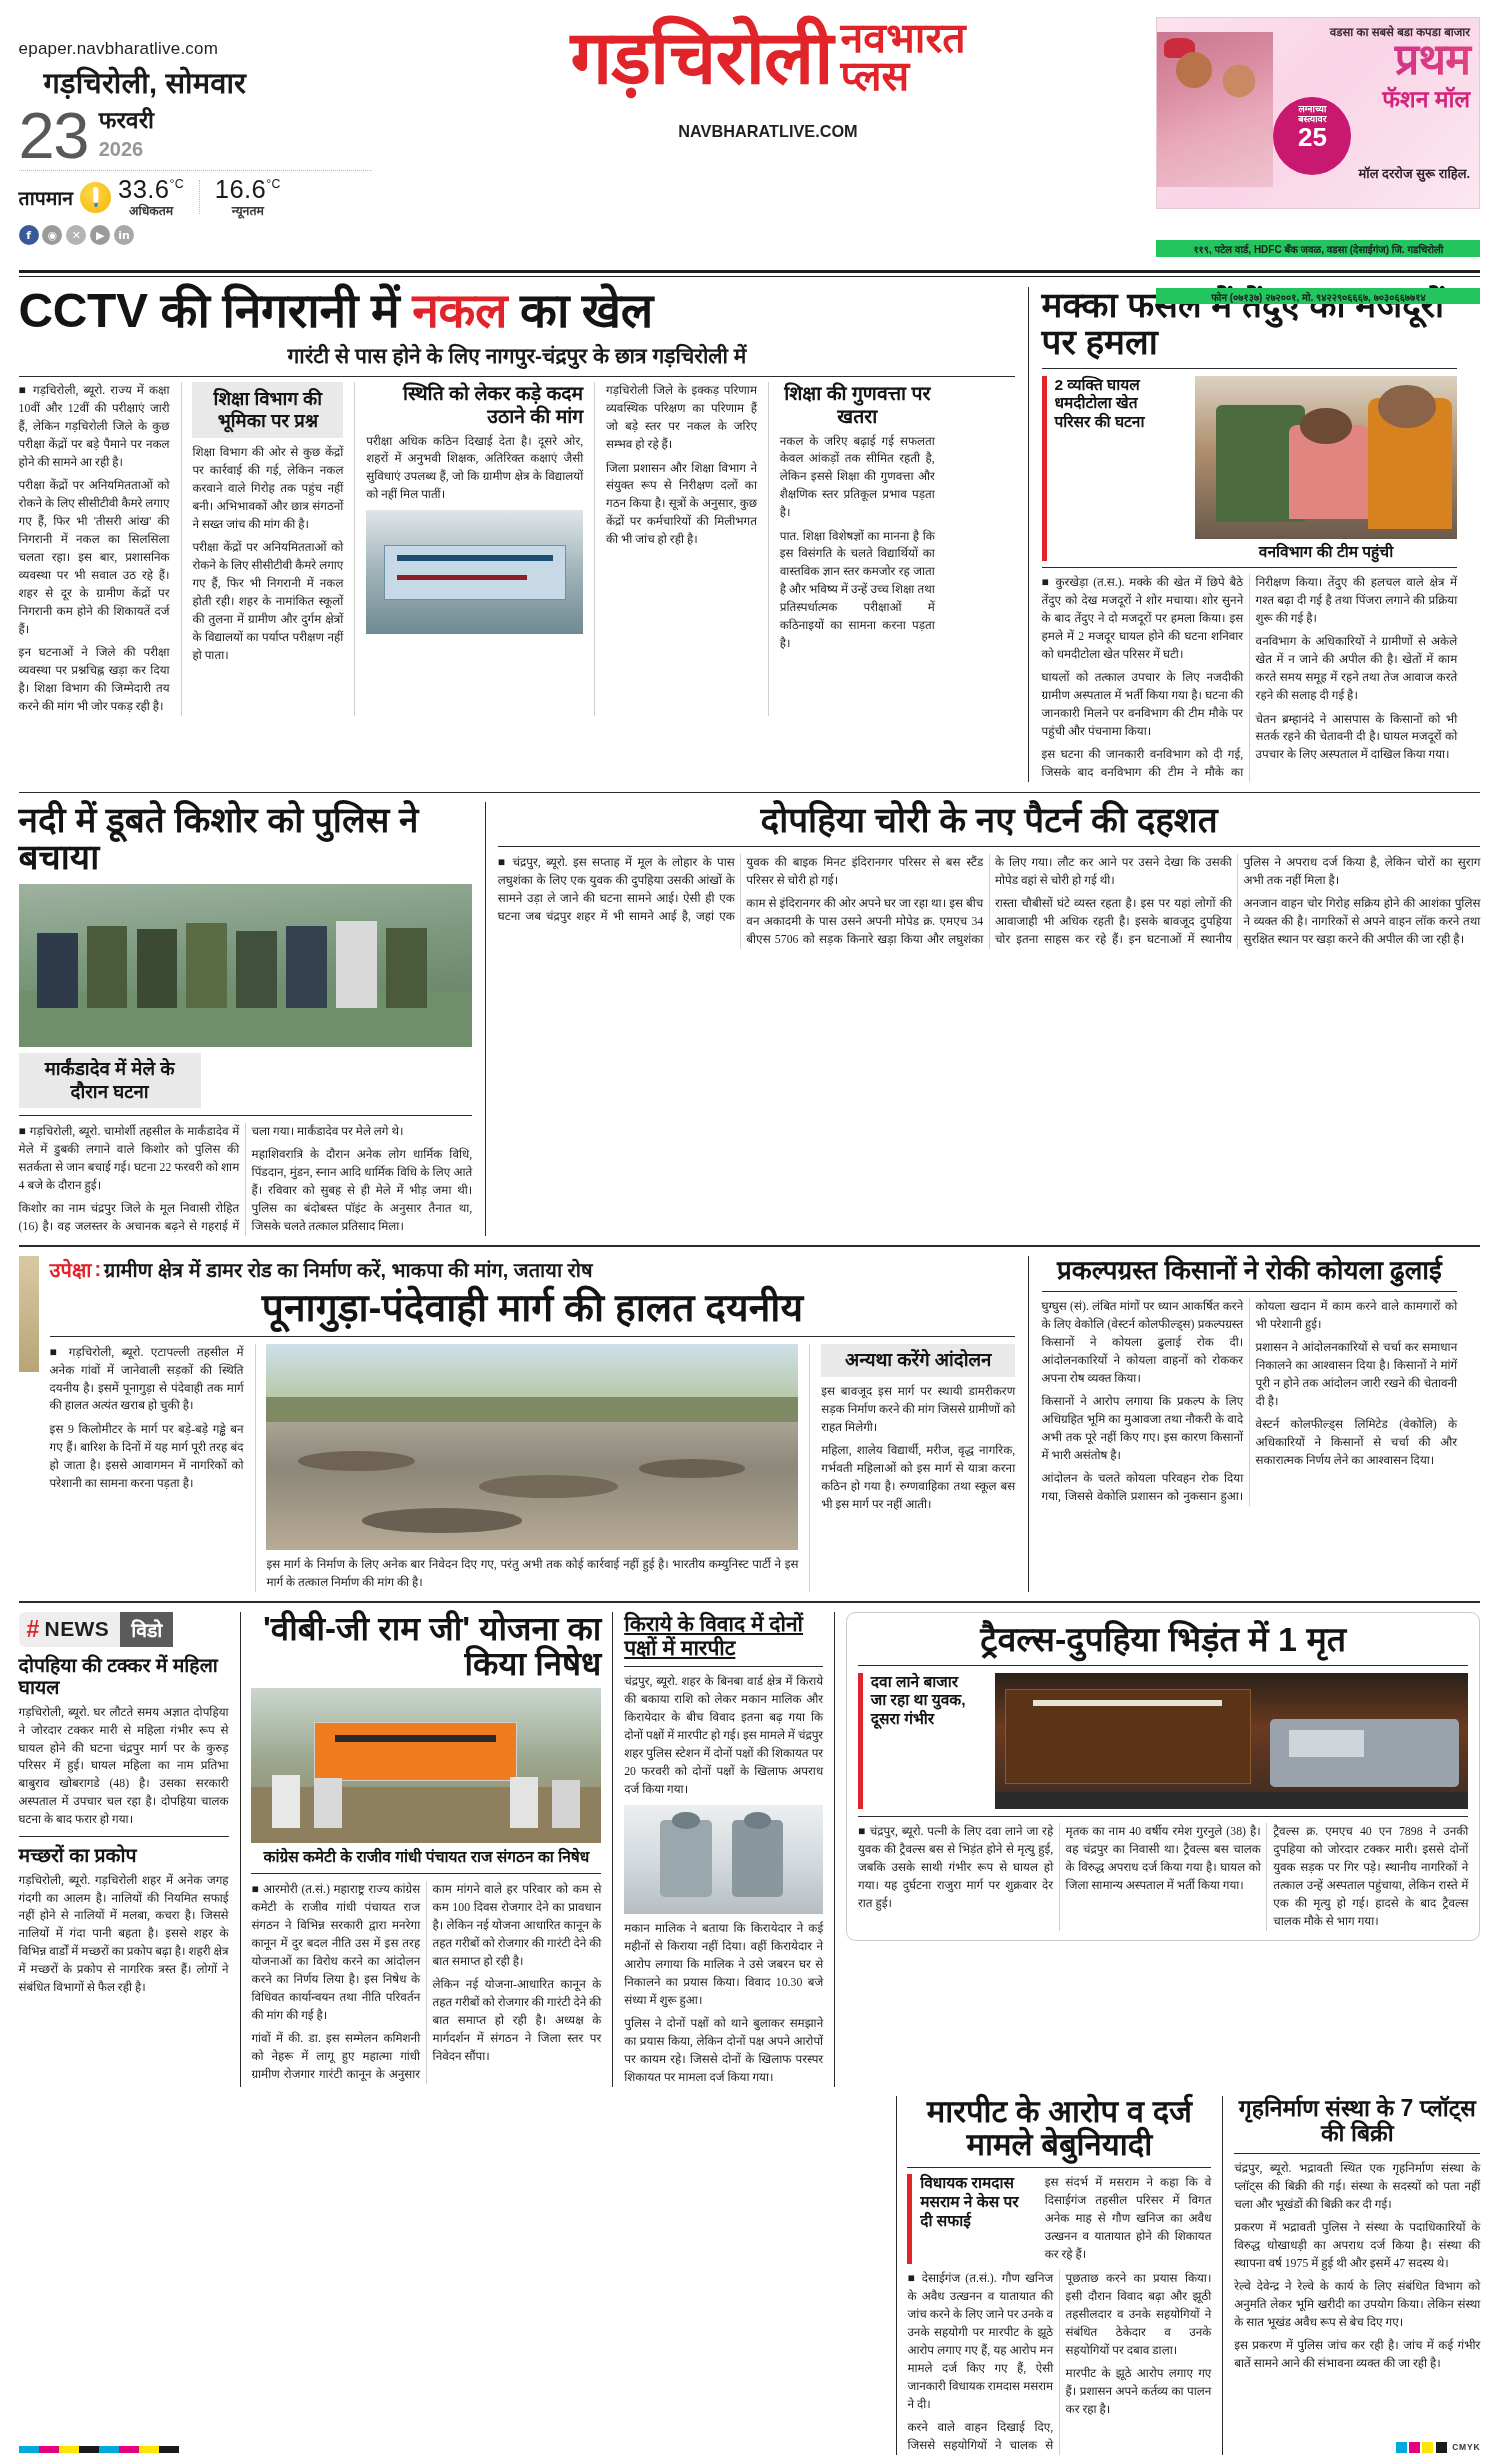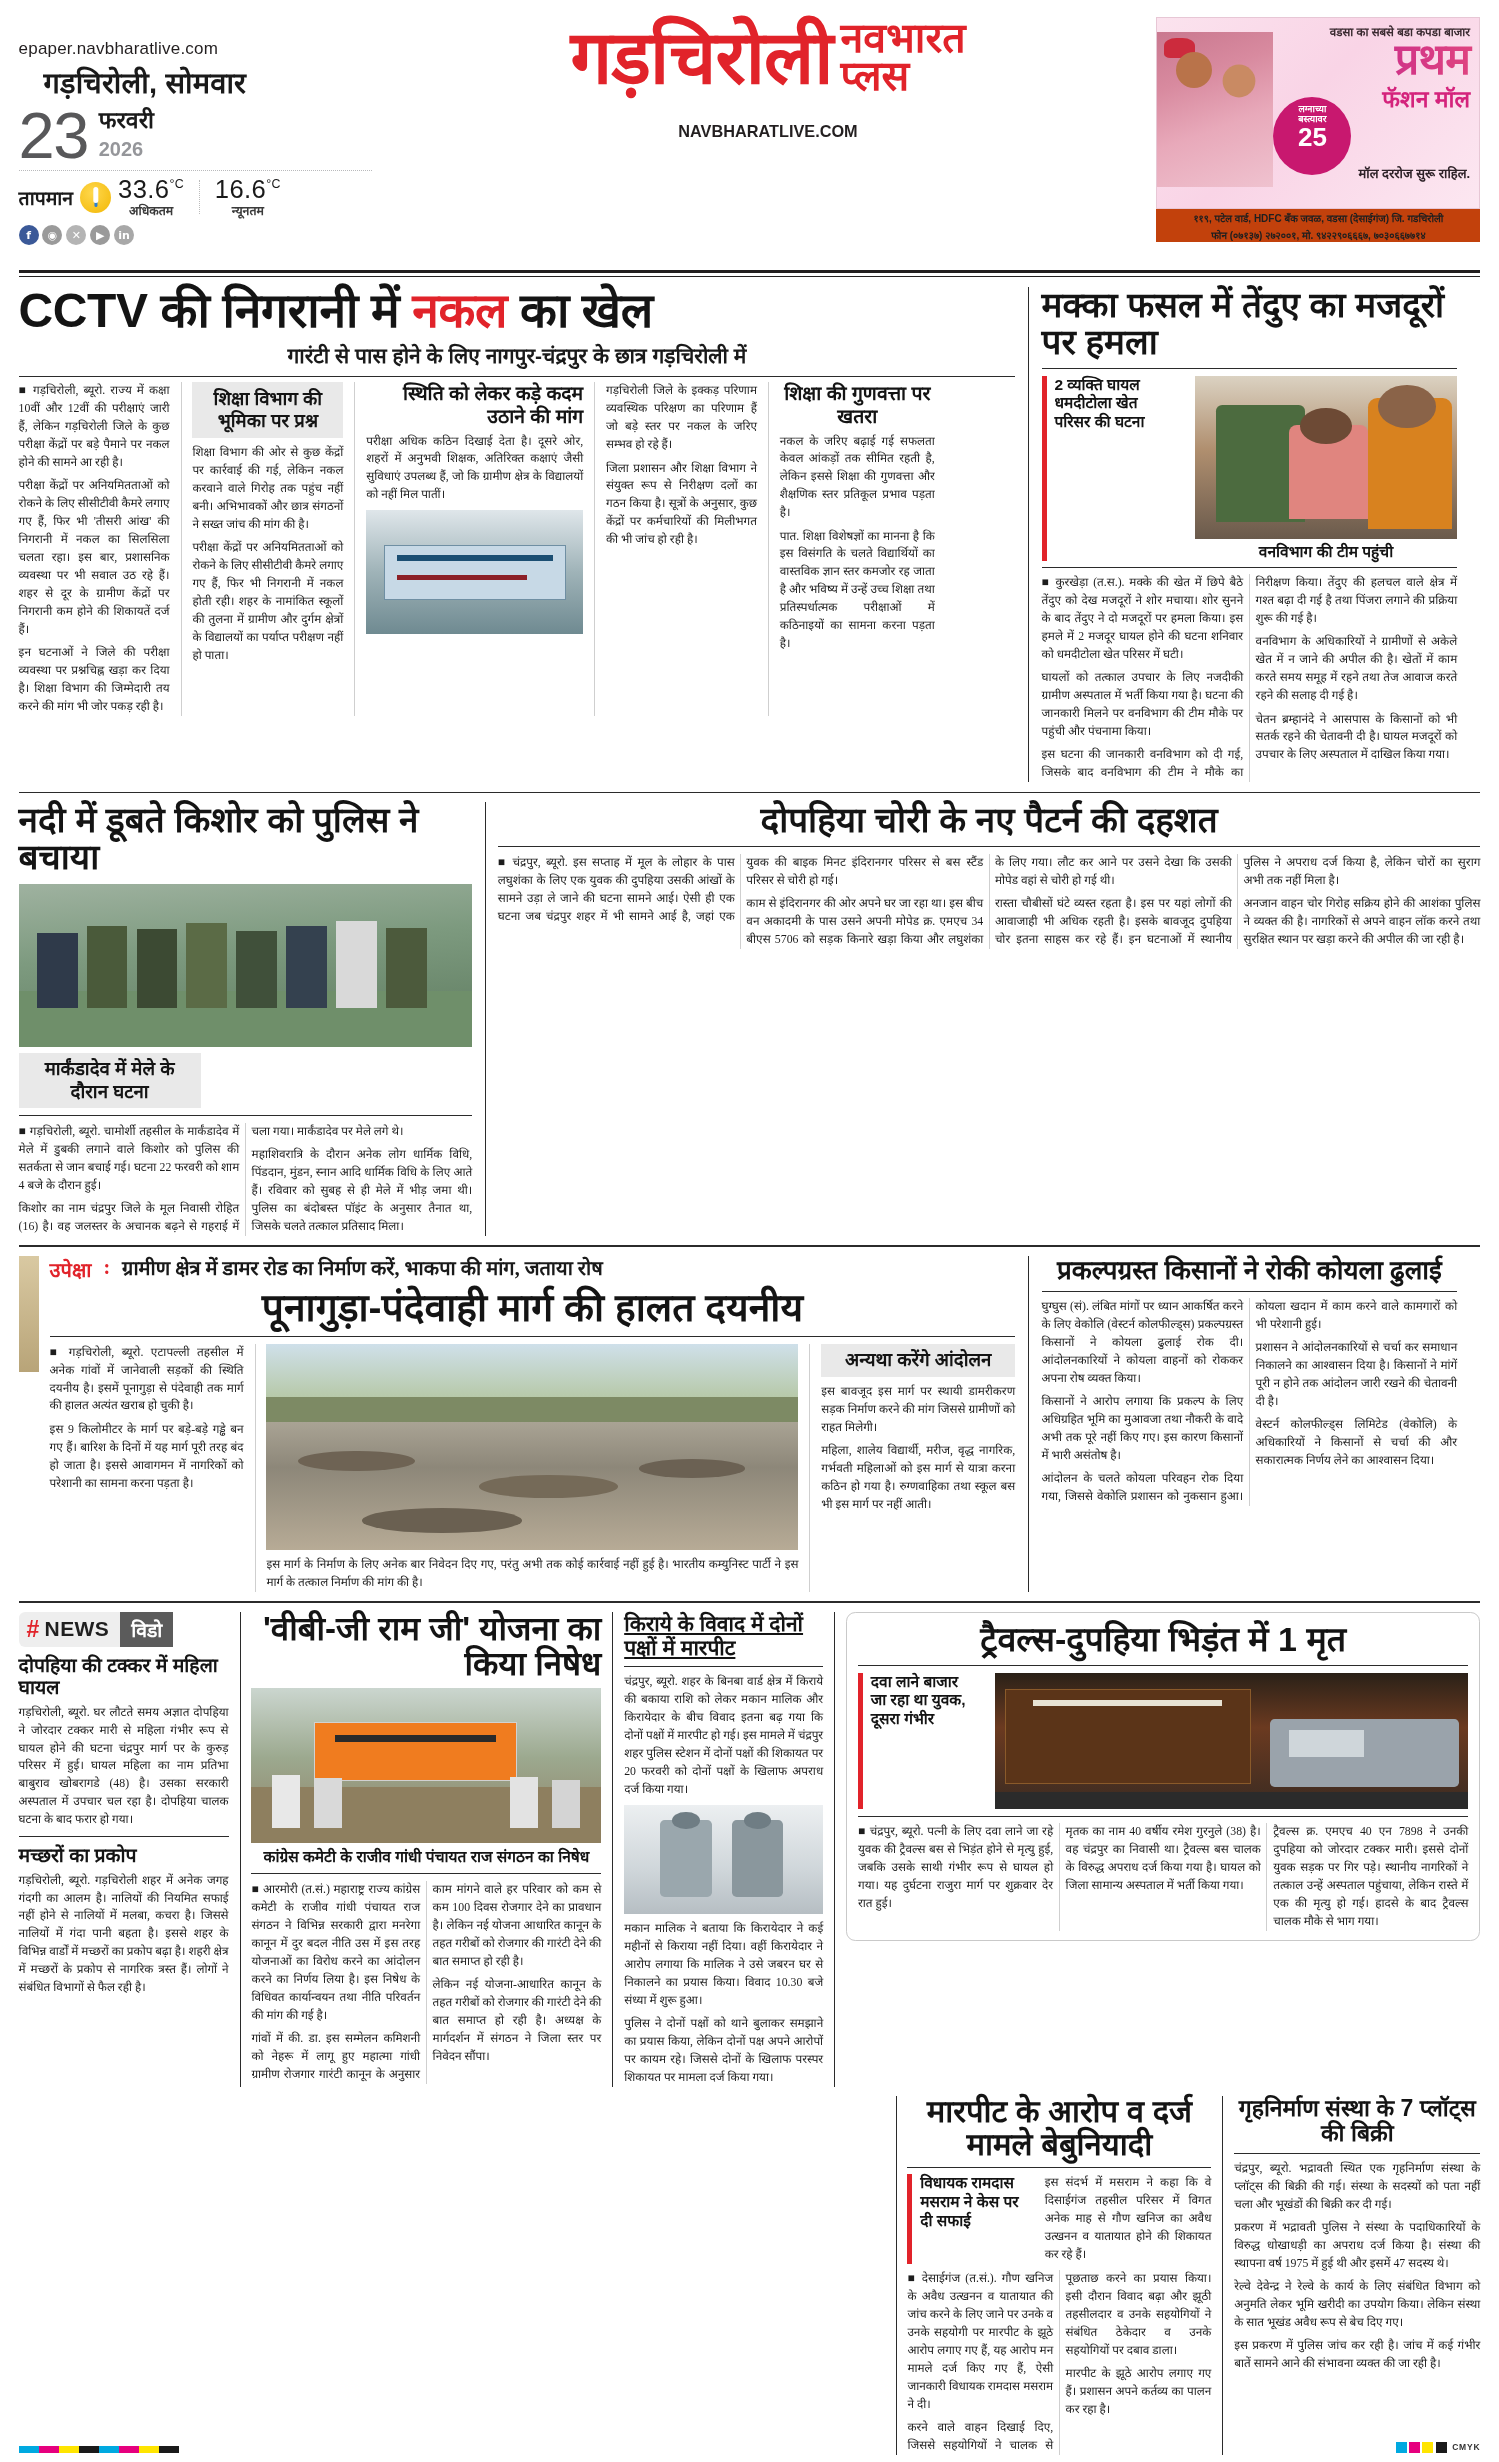--- a/index.html
+++ b/index.html
@@ -114,21 +114,21 @@
   .ad-couple:after{
     content:''; position:absolute; left:18.6px; top:20px; width:36px;height:36px;border-radius:50%;
     background:#b9734a; box-shadow: 45px 11px 0 -1.6px #c98a63;
   }
   .ad-couple:before{
     content:''; position:absolute; left:6.2px; top:6.2px; width:31px;height:20px;border-radius:40% 40% 20% 20%;
     background:#cc2b3d;
   }
   .ad-foot {
     font-size:10px; text-align:center; color:#1f1f1f; padding:3.1px 1.6px 0 1.6px; line-height:1.35;
-    background:#c2410c; font-weight:700;
+    background:#22c55e; font-weight:700;margin-top:31px;
   }
   .mh-rule { height: 3.1px; background: #231f20; margin: 6.2px 18.6px 0 18.6px; }
   .mh-rule2 { height: 0.8px; background: #231f20; margin: 2.3px 18.6px 0 18.6px; }
 
   
   .hr-thin { height:0.8px; background:#2b2b2b; }
   .hr-med  { height:1.6px; background:#2b2b2b; }
   .vr { width:0.8px; background:#2b2b2b; }
 
   .hl-xl { font-size: 48px; font-weight: 700; color: #141414; line-height: 1.02; letter-spacing:-0.4px;}
@@ -373,21 +373,21 @@
     </div>
   </div>
 
   <div class="hr-med" style="margin:9.3px 18.6px 0 18.6px;"></div>
 
   <div style="display:flex; padding:9.3px 18.6px 0 18.6px;">
     <div style="width:1009px; padding-right:12.4px;">
       <div style="display:flex; align-items:flex-start; gap:11px;">
         <div class="photo sketch" style="width:20px;height:116px;flex:none;background:linear-gradient(180deg,#d9c9a2,#b8a478);"></div>
         <div style="flex:1;">
-          <div style="display:flex; align-items:flex-start; gap:12px;font-family:Liberation Serif, serif;">
+          <div style="display:flex; align-items:center; gap:3px;">
             <div class="tagred">उपेक्षा</div>
             <div style="font-size:20px;font-weight:700;color:#e1232a;">:</div>
             <div class="kicker" style="text-align:left;font-size:20px;">ग्रामीण क्षेत्र में डामर रोड का निर्माण करें, भाकपा की मांग, जताया रोष</div>
           </div>
           <div class="hl-lg" style="text-align:center;margin-top:4.7px;font-size:39px;">पूनागुड़ा-पंदेवाही मार्ग की हालत दयनीय</div>
           <div class="hr-thin" style="margin:7px 0;"></div>
           <div style="display:flex; gap:11px;">
             <div style="width:194px;">
               <div class="body-txt">■ गड़चिरोली, ब्यूरो. एटापल्ली तहसील में अनेक गांवों में जानेवाली सड़कों की स्थिति दयनीय है। इसमें पूनागुड़ा से पंदेवाही तक मार्ग की हालत अत्यंत खराब हो चुकी है।</div>
               <div class="body-txt" style="margin-top:5.4px;">इस 9 किलोमीटर के मार्ग पर बड़े-बड़े गड्ढे बन गए हैं। बारिश के दिनों में यह मार्ग पूरी तरह बंद हो जाता है। इससे आवागमन में नागरिकों को परेशानी का सामना करना पड़ता है।</div>

